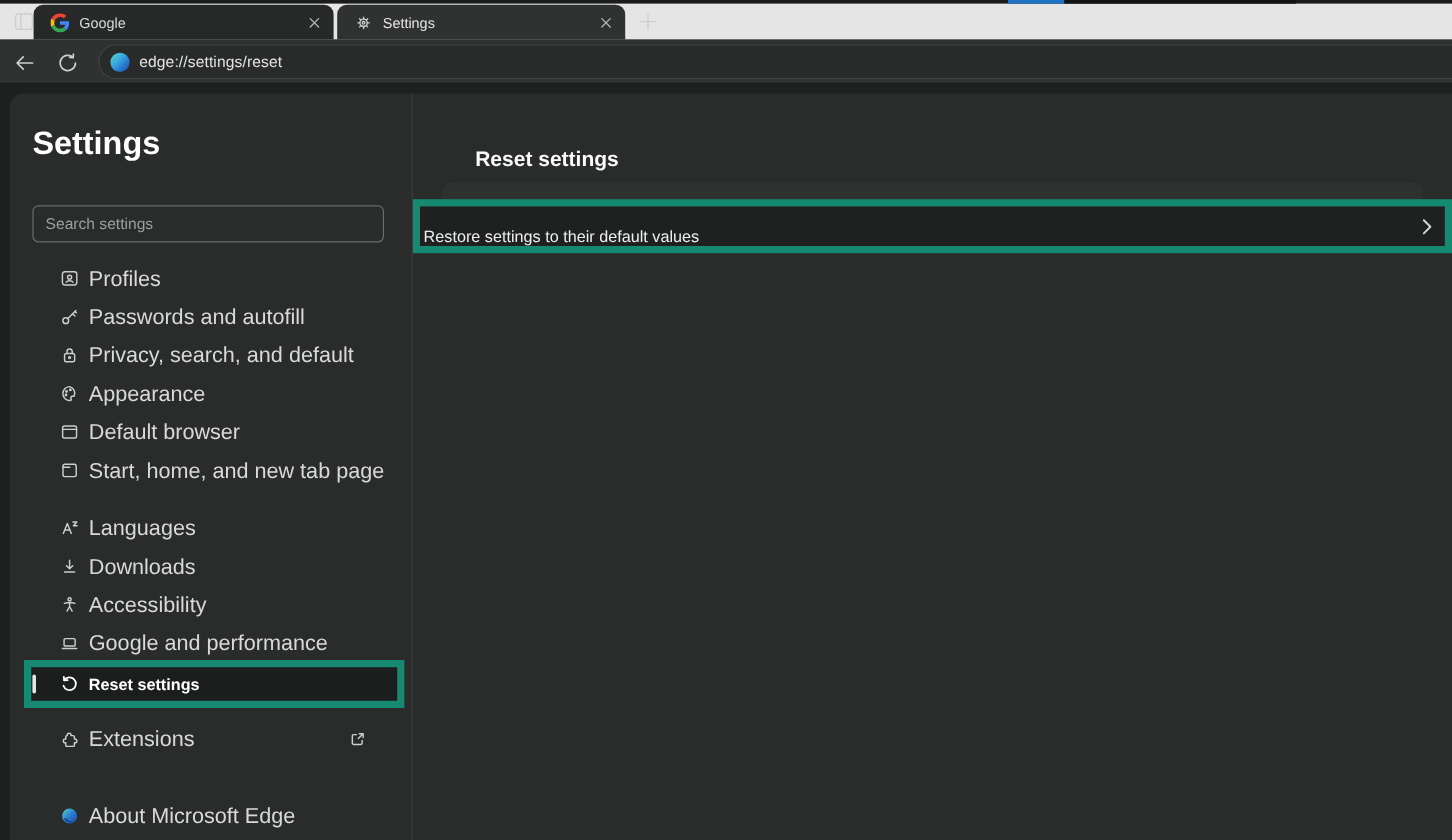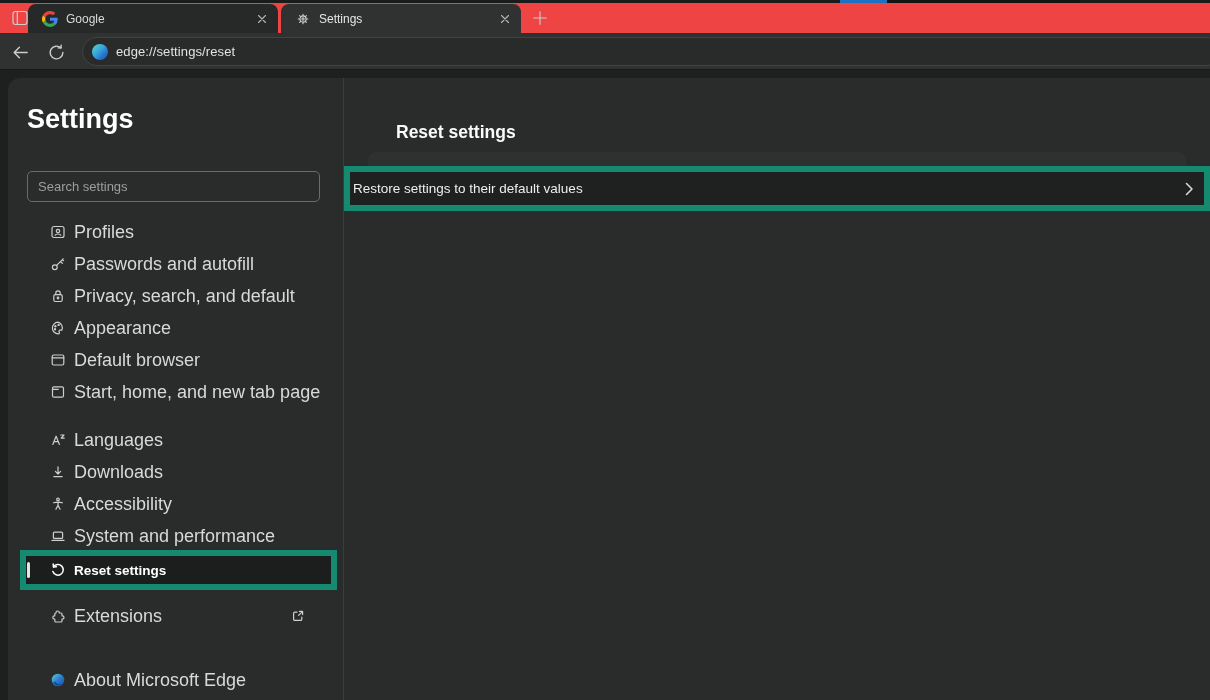--- a/index.html
+++ b/index.html
@@ -1,21 +1,21 @@
 <!DOCTYPE html>
 <html><head>
 <meta charset="utf-8">
 <style>
   * { margin:0; padding:0; box-sizing:border-box; }
   html,body { background:#101010; }
   body { font-family:"Liberation Sans", sans-serif; }
   .browser { position:relative; width:1210px; height:700px; background:#1e1f1f; overflow:hidden; }
 
   
-  .tabstrip { position:absolute; left:0; top:0; width:1210px; height:33px; background:#ef4444; }
+  .tabstrip { position:absolute; left:0; top:0; width:1210px; height:33px; background:#e5e5e5; }
   .top-edge { position:absolute; left:0; top:0; width:100%; height:3px; background:#1a1b1b; }
   .accent-blue { position:absolute; left:840px; top:0; width:47px; height:3px; }
   .accent-dark { position:absolute; left:887px; top:0; width:193px; height:3px; background:#121313; }
   .tab-actions { position:absolute; left:9px; top:7px; width:22px; height:22px; display:flex; align-items:center; justify-content:center; border-radius:4px; }
   .tab { position:absolute; top:4px; height:29px; border-radius:8px 8px 0 0; display:flex; align-items:center; padding:0 8px 0 14px; }
   .tab.inactive { left:28px; width:250px; background:#272828; }
   .tab.active { left:281px; width:240px; background:#303131; }
   .tab .tab-title { font-size:12px; color:#d9dada; margin-left:8px; flex:1; white-space:nowrap; overflow:hidden; }
   .tab.active .tab-title { color:#e6e6e6; }
   .tab .close-btn { width:16px; height:16px; display:flex; align-items:center; justify-content:center; border-radius:3px; flex:none; }
@@ -45,21 +45,21 @@
   .ext-link { position:absolute; left:282px; top:8px; width:16px; height:16px; }
   .selected-wrap { position:absolute; left:12px; top:472px; width:317px; height:40px; border:6px solid var(--green); background:#1c1d1d; display:flex; align-items:center; }
   .sel-indicator { width:3px; height:16px; border-radius:2px; background:#e4e5e5; margin-left:1px; flex:none; }
   .selected-wrap .icn { width:16px; height:16px; margin-left:20px; flex:none; }
   .selected-wrap .nav-label { margin-left:8px; font-size:13.5px; font-weight:bold; color:#ffffff; white-space:nowrap; }
 
   
   .main-panel { position:absolute; left:336px; right:0; top:0; bottom:0; }
   .main-heading { position:absolute; left:52px; top:44px; font-size:17.5px; font-weight:bold; color:#fafafa; }
   .card-sliver { position:absolute; left:24px; top:74px; width:818px; height:58px; background:#2f3030; border-radius:8px; }
-  .hl-row { position:absolute; left:0; top:88px; width:866px; height:45px; border:6px solid var(--green); background:#1f2020; display:flex; align-items:center; }
+  .hl-row { position:absolute; left:0; top:88px; width:866px; height:45px; border:6px solid var(--green); background:#1f2020; display:flex; align-items:flex-end; }
   .hl-row .row-label { margin-left:3px; font-size:13.5px; color:#eeeeee; white-space:nowrap; }
   .hl-row .chev { position:absolute; right:10px; top:50%; transform:translateY(-50%); width:10px; height:16px; }
 
   svg.stroke { fill:none; stroke:#cdcece; stroke-width:1.2; stroke-linecap:round; stroke-linejoin:round; }
   svg.stroke.bold { stroke:#ffffff; stroke-width:1.5; }
 </style>
 </head>
 <body>
 
 <div class="browser" style="--green:#168a70;">
@@ -201,21 +201,21 @@
             <circle cx="8" cy="3.4" r="1.3"></circle>
             <path d="M3.6 6.8 C6.4 5.9 9.6 5.9 12.4 6.8 M8 6.6 V9.4 M8 9.4 L5.9 13.2 M8 9.4 L10.1 13.2"></path>
           </svg>
         <span class="nav-label">Accessibility</span>
       </div>
       <div class="nav-item" style="top:442px">
         <svg class="stroke icn" viewBox="0 0 16 16">
             <rect x="3.4" y="4.2" width="9.2" height="6.2" rx="1"></rect>
             <path d="M2 12.4 H14"></path>
           </svg>
-        <span class="nav-label">System and performance</span>
+        <span class="nav-label">Google and performance</span>
       </div>
 
       <div class="selected-wrap">
         <span class="sel-indicator"></span>
         <svg class="stroke bold icn" viewBox="0 0 16 16">
             <path d="M3.5 4.9 A5.3 5.3 0 1 1 2.9 9.5"></path>
             <path d="M3.2 2 L3.5 4.9 L6.4 4.7"></path>
           </svg>
         <span class="nav-label">Reset settings</span>
       </div>

